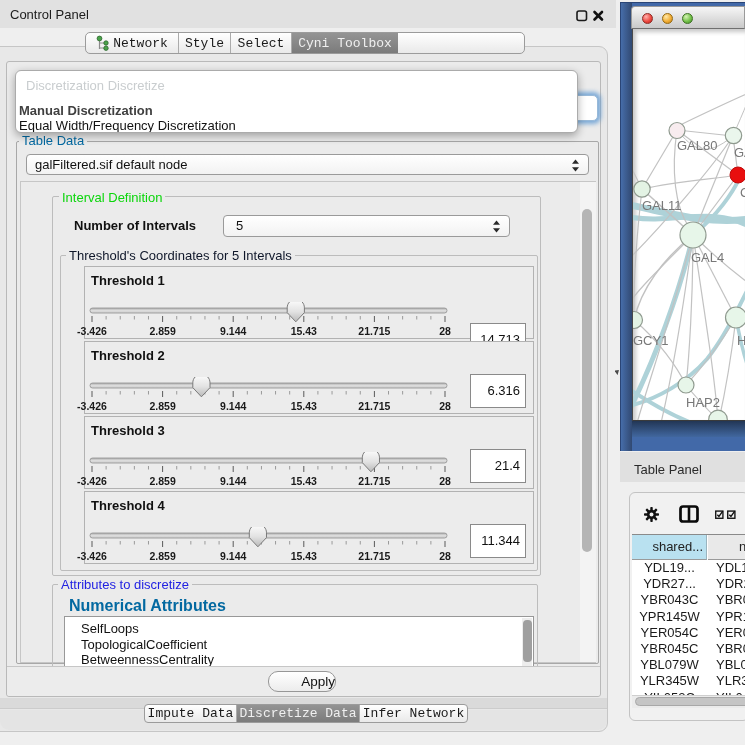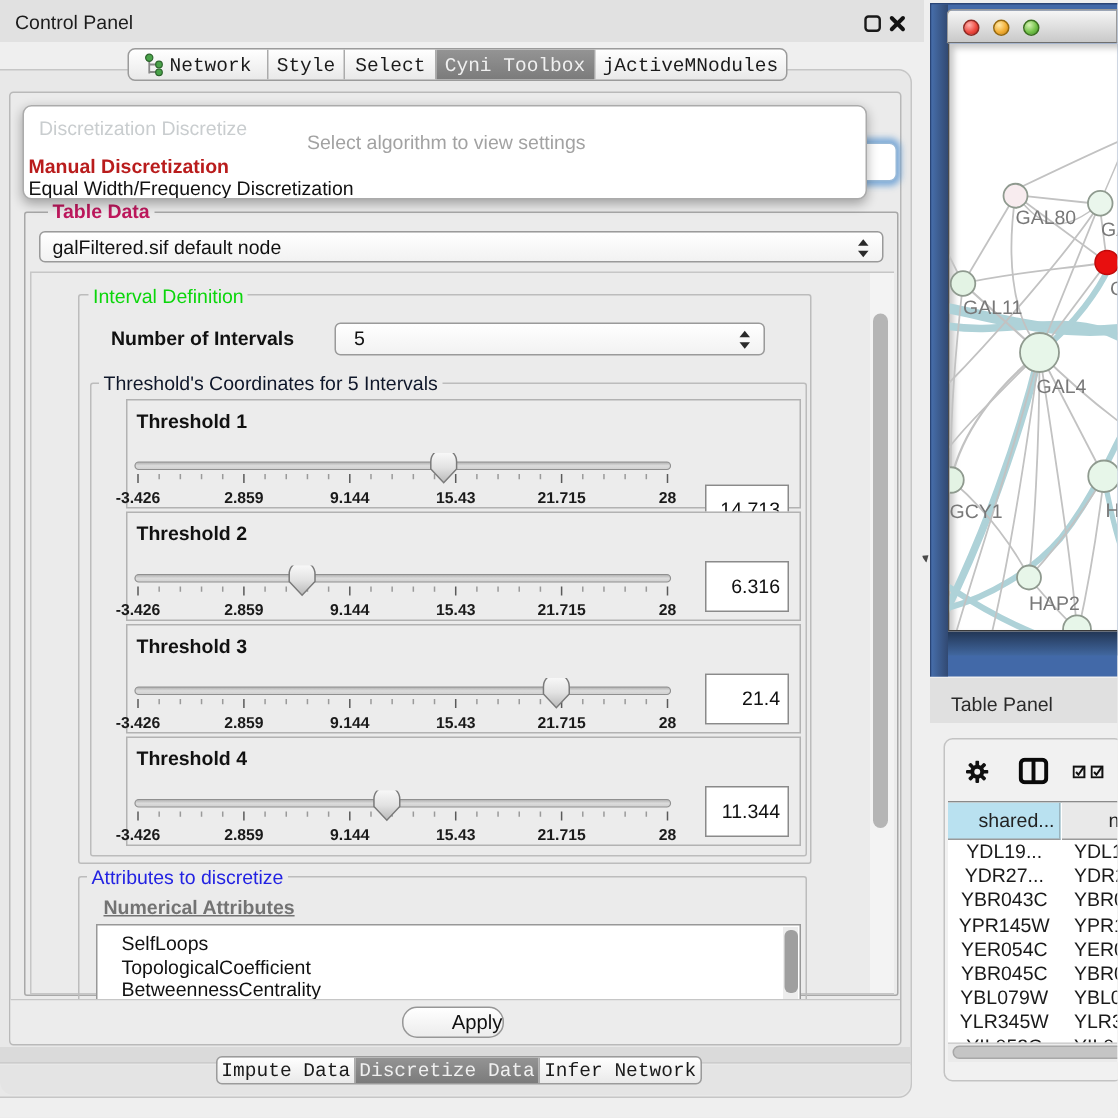--- a/index.html
+++ b/index.html
@@ -28,27 +28,26 @@
 <div class="seg" style="left:85px;top:32px;width:440px;height:22px;">
     <div style="width:93px;"><svg width="13" height="17" viewBox="0 0 13 17" style="margin-right:4px;">
         <path d="M3.5,4 L3.5,14 M3.5,8 L9.5,8 M3.5,13 L9.5,13" stroke="#8a8a8a" stroke-width="1.2" fill="none"></path>
         <circle cx="3.5" cy="3.5" r="2.4" fill="#4aa34a" stroke="#2c642c" stroke-width="0.8"></circle>
         <circle cx="10" cy="8" r="2.2" fill="#4aa34a" stroke="#2c642c" stroke-width="0.8"></circle>
         <circle cx="10" cy="13.2" r="2.2" fill="#4aa34a" stroke="#2c642c" stroke-width="0.8"></circle>
       </svg>Network</div>
     <div style="width:52px;">Style</div>
     <div style="width:61px;">Select</div>
     <div class="sel" style="width:106px;">Cyni Toolbox</div>
-    <div style="width:128px;">jActiveMNodules</div>
   </div>
 <div class="abs" style="left:6px;top:61px;width:595px;height:636px;background:#ebebeb;border:1px solid #b9b9b9;border-radius:3px;"></div>
 <div class="abs" style="left:330px;top:95px;width:268px;height:26px;background:#fff;border:1px solid #98b9d8;border-radius:5px;box-shadow:0 0 4px 2.5px rgba(90,150,210,0.75);"></div>
 <div class="grp" style="left:16px;top:141px;width:583px;height:523px;border-radius:2px;border-color:#a8a8a8;"></div>
 <div class="abs" style="left:20px;top:181px;width:576px;height:482px;border:1px solid #c6c6c6;"></div>
-<div class="glabel" style="left:32px;top:134px;color:#be185d;background:#ebebeb;font-weight:bold;">Table Data</div>
+<div class="glabel" style="left:19px;top:134px;color:#0369a1;background:#ebebeb;">Table Data</div>
 <div class="combo" style="left:26px;top:154px;width:563px;height:21px;line-height:19px;padding-left:8px;">galFiltered.sif default node<svg class="abs" style="right:8px;top:4px;" width="9" height="13" viewBox="0 0 9 13">
       <polygon points="4.5,0.5 8,4.8 1,4.8" fill="#2a2a2a"></polygon>
       <polygon points="4.5,12.5 8,8.2 1,8.2" fill="#2a2a2a"></polygon>
     </svg></div>
 <div class="abs" style="left:580px;top:182px;width:16px;height:480px;background:#f3f3f3;"></div>
 <div class="abs" style="left:582px;top:209px;width:10px;height:343px;background:#b5b5b5;border-radius:5px;"></div>
 <svg class="abs" style="left:615px;top:368px;" width="5" height="7" viewBox="0 0 5 7">
     <path d="M0.5,6.5 L0.5,1 L4.5,3.2 Z" fill="#4a4a4a" transform="rotate(-35 2.5 3.5)"></path>
   </svg>
 <div class="grp" style="left:52px;top:196px;width:489px;height:380px;border-radius:2px;"></div>
@@ -279,39 +278,38 @@
       <text x="301.4" y="33" font-size="10.5" font-family="Liberation Sans" fill="#1a1a1a" text-anchor="middle" font-weight="bold">21.715</text>
       <text x="372.0" y="33" font-size="10.5" font-family="Liberation Sans" fill="#1a1a1a" text-anchor="middle" font-weight="bold">28</text>
       <g transform="translate(174.9,-3.0)">
         <path d="M10,0.5 C15.1,0.5 18.6,4.1 18.6,8.8 L18.6,13.6 L10,22.8 L1.4,13.6 L1.4,8.8 C1.4,4.1 4.9,0.5 10,0.5 Z" fill="url(#tg)" stroke="#7a7a7a" stroke-width="1"></path>
       </g>
     </svg>
 </div>
 <div class="vbox" style="left:470px;top:524px;width:56px;height:34px;line-height:32px;">11.344</div>
 <div class="grp" style="left:52px;top:584px;width:486px;height:110px;border-radius:2px;"></div>
 <div class="glabel" style="left:58px;top:578px;color:#2222e2;">Attributes to discretize</div>
-<div class="abs" style="left:69px;top:597px;font-size:13px;font-weight:bold;color:#737373;text-decoration:underline;">Numerical Attributes</div>
+<div class="abs" style="left:69px;top:597px;font-size:16px;font-weight:bold;color:#0369a1;">Numerical Attributes</div>
 <div class="abs" style="left:64px;top:616px;width:470px;height:50px;background:#fff;border:1px solid #989898;border-bottom:none;overflow:hidden;">
     <div style="font-size:13px;color:#111;padding-left:16px;line-height:15.6px;padding-top:4px;">SelfLoops<br>TopologicalCoefficient<br>BetweennessCentrality</div>
     <div class="abs" style="right:1px;top:1px;width:10px;height:48px;background:#ededed;"></div>
     <div class="abs" style="right:1px;top:3px;width:9px;height:42px;background:#9f9f9f;border-radius:4px;"></div>
   </div>
 <div class="abs" style="left:7px;top:666px;width:593px;height:30px;background:#ececec;border-top:1px solid #c6c6c6;border-radius:0 0 3px 3px;"></div>
 <div class="abs" style="left:268px;top:671px;width:68px;height:21px;background:linear-gradient(#ffffff,#ececec);border:1px solid #979797;border-radius:10px;font-size:13.5px;color:#111;text-align:right;line-height:19px;">Apply</div>
 <div class="abs" style="left:0;top:698px;width:607px;height:11px;background:#dadada;border-bottom:1px solid #cccccc;"></div>
 <div class="abs" style="left:0;top:710px;width:607px;height:20px;background:#e4e4e4;border-radius:0 0 9px 9px;"></div>
 <div class="seg" style="left:144px;top:704px;width:324px;height:19px;border-radius:4px;">
     <div style="width:92px;">Impute Data</div>
     <div class="sel" style="width:123px;">Discretize Data</div>
     <div style="width:107px;">Infer Network</div>
   </div>
 <div class="abs" style="left:15px;top:70px;width:563px;height:63px;background:#fff;border:1px solid #ababab;border-radius:6px;box-shadow:0 3px 8px rgba(0,0,0,0.32);overflow:hidden;z-index:50;">
     <div class="abs" style="left:10px;top:7px;font-size:13px;color:#c9cdcf;">Discretization Discretize</div>
-    <div class="abs" style="left:0;top:16px;width:563px;text-align:center;font-size:13px;color:#a2a2a2;">Select algorithm to view settings</div>
-    <div class="abs" style="left:3px;top:32px;font-size:13px;font-weight:bold;color:#b91c1c;">Manual Discretization</div>
+    <div class="abs" style="left:3px;top:32px;font-size:13px;font-weight:bold;color:#404040;">Manual Discretization</div>
     <div class="abs" style="left:3px;top:47px;font-size:13px;color:#111;">Equal Width/Frequency Discretization</div>
   </div>
 <div class="abs" style="left:620px;top:2px;width:125px;height:449px;background:#4269a8;border-top:1px solid #2a4576;border-left:1px solid #2a4576;"></div>
 <div class="abs" style="left:621px;top:3px;width:11px;height:448px;background:linear-gradient(90deg,#466da9,#314972);"></div>
 <div class="abs" style="left:632px;top:421px;width:113px;height:16px;background:linear-gradient(#223655,#41679f);"></div>
 <div class="abs" style="left:631px;top:6px;width:114px;height:23px;background:linear-gradient(#f6f6f6,#c9c9c9);border:1px solid #9a9a9a;border-bottom:1px solid #6f6f6f;border-radius:4px 0 0 0;">
     <div class="abs" style="left:10px;top:6px;width:11px;height:11px;border-radius:50%;background:radial-gradient(circle at 35% 30%,#ffb2ae,#ee4b42 55%,#b71f17);border:0.5px solid #8e2a24;"></div>
     <div class="abs" style="left:30px;top:6px;width:11px;height:11px;border-radius:50%;background:radial-gradient(circle at 35% 30%,#ffe9a8,#f2ae35 55%,#bf7d16);border:0.5px solid #96690f;"></div>
     <div class="abs" style="left:49.5px;top:6px;width:11px;height:11px;border-radius:50%;background:radial-gradient(circle at 35% 30%,#d6f3b4,#74c24a 55%,#3f8c28);border:0.5px solid #3c7021;"></div>
   </div>

